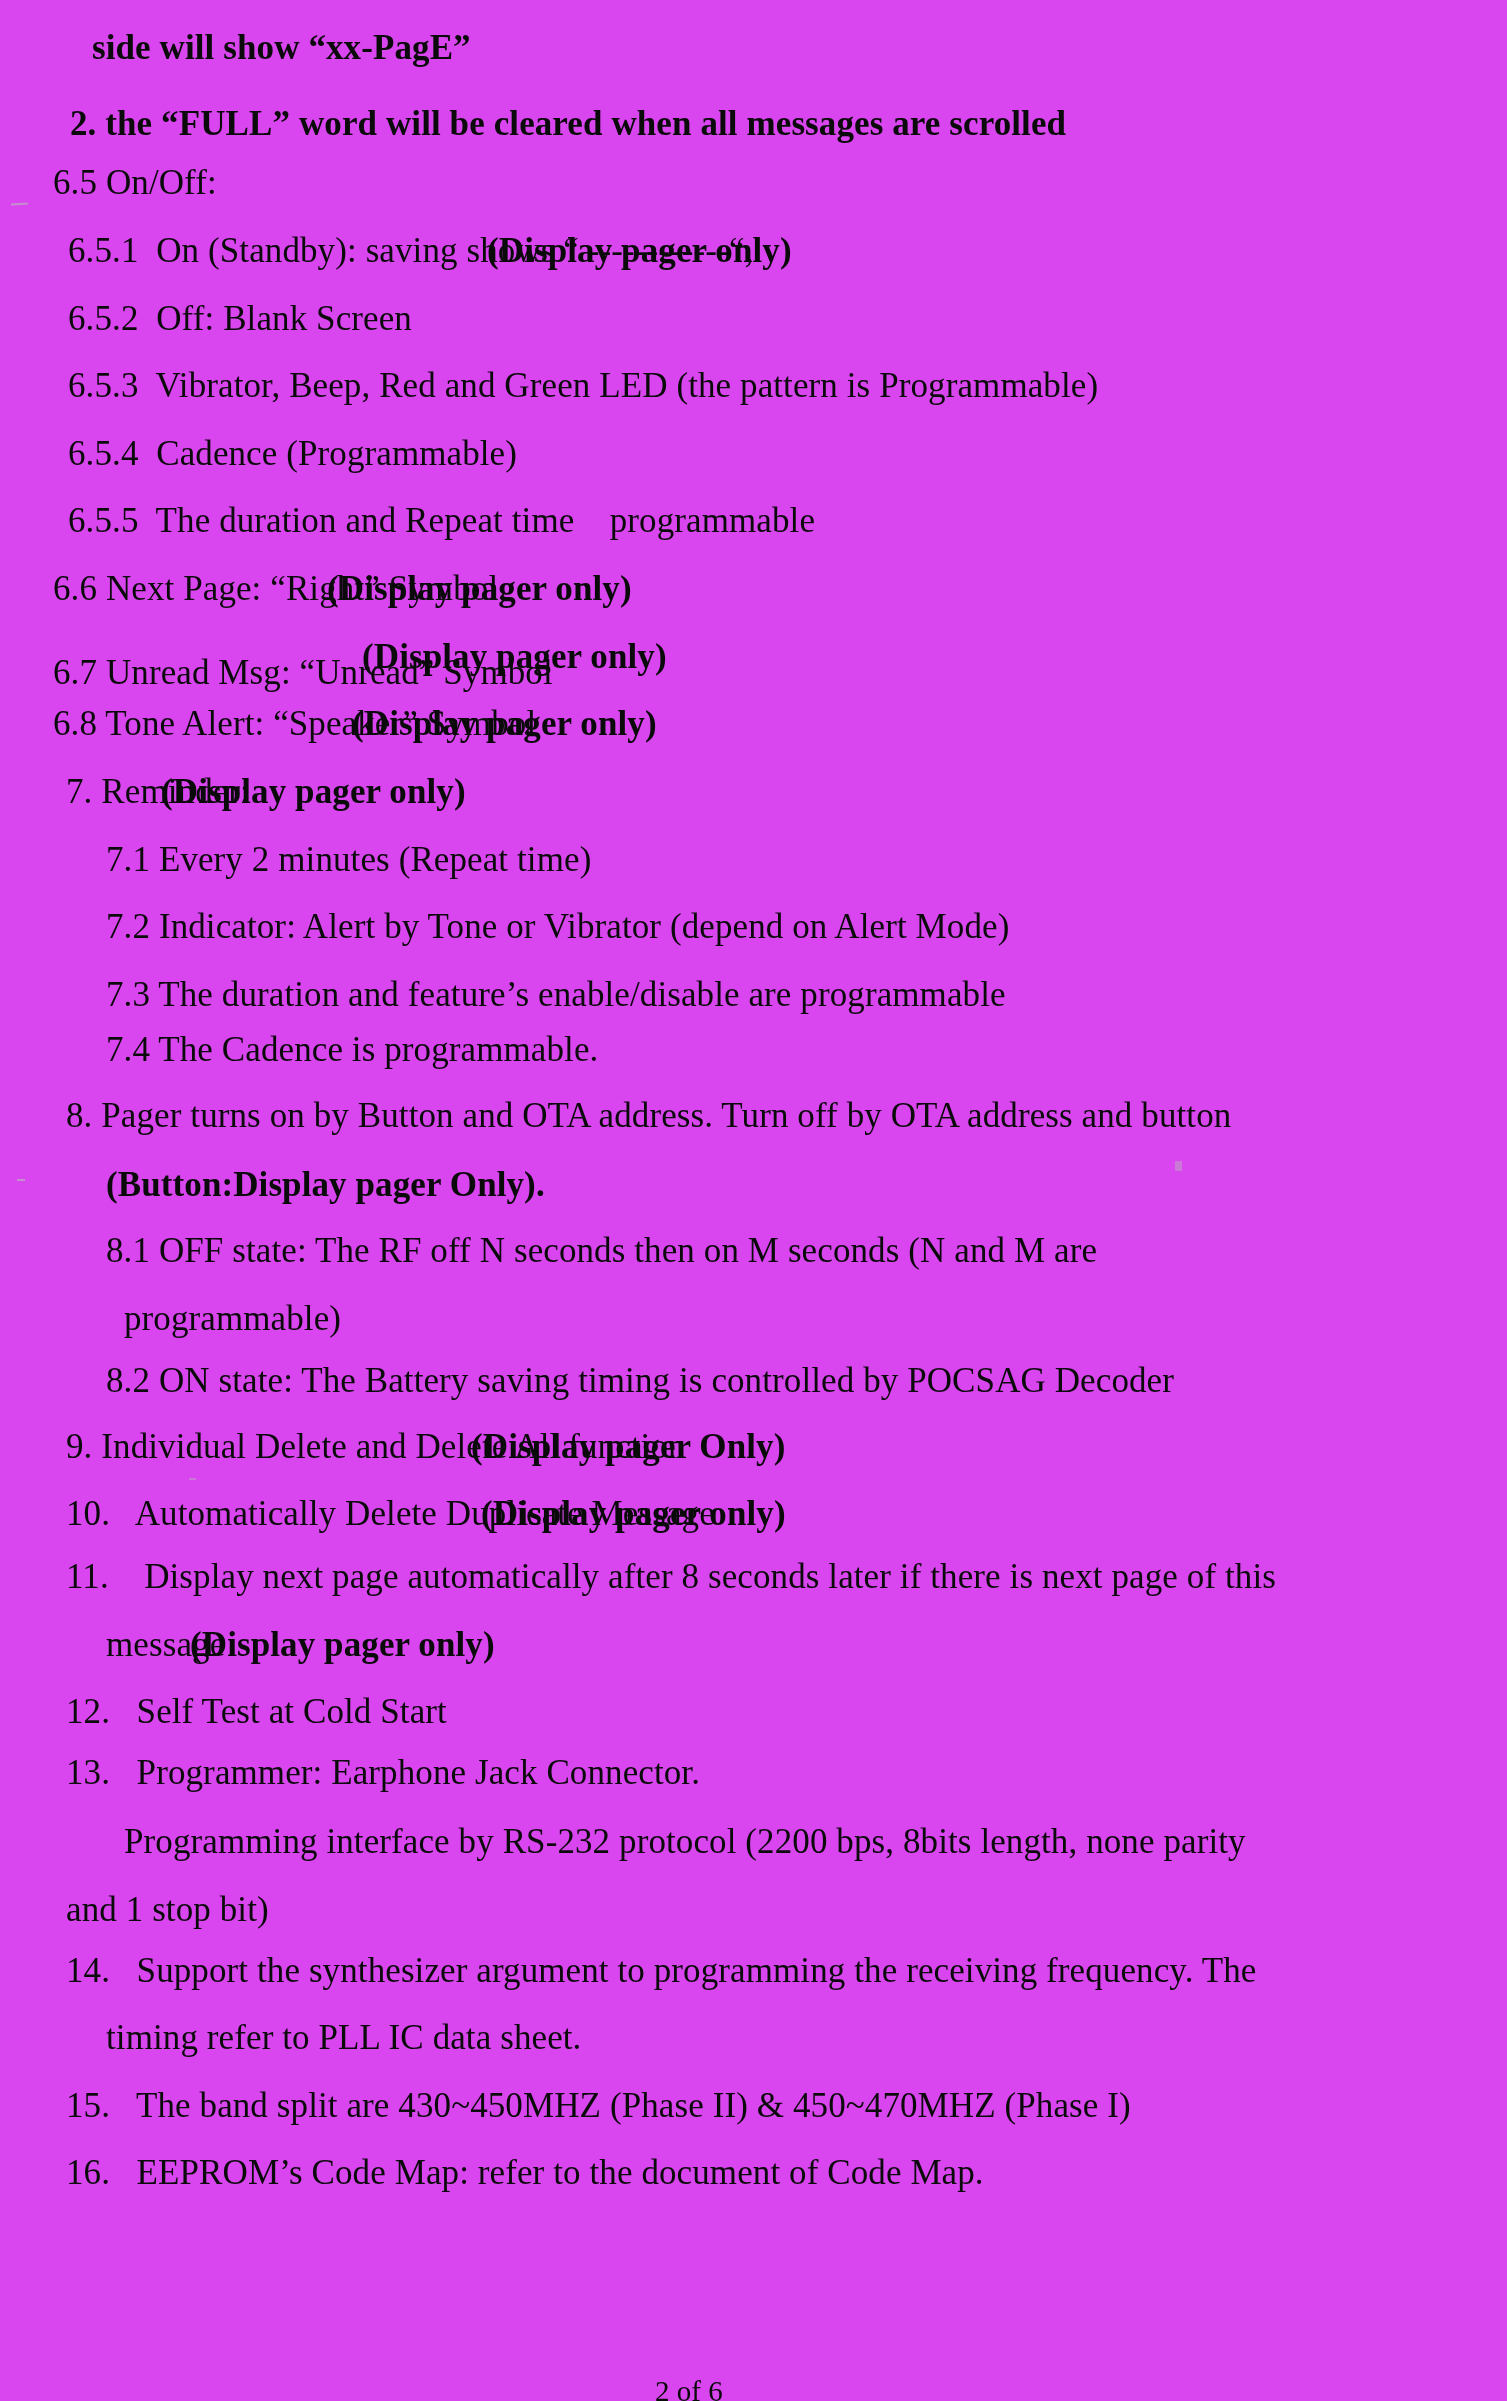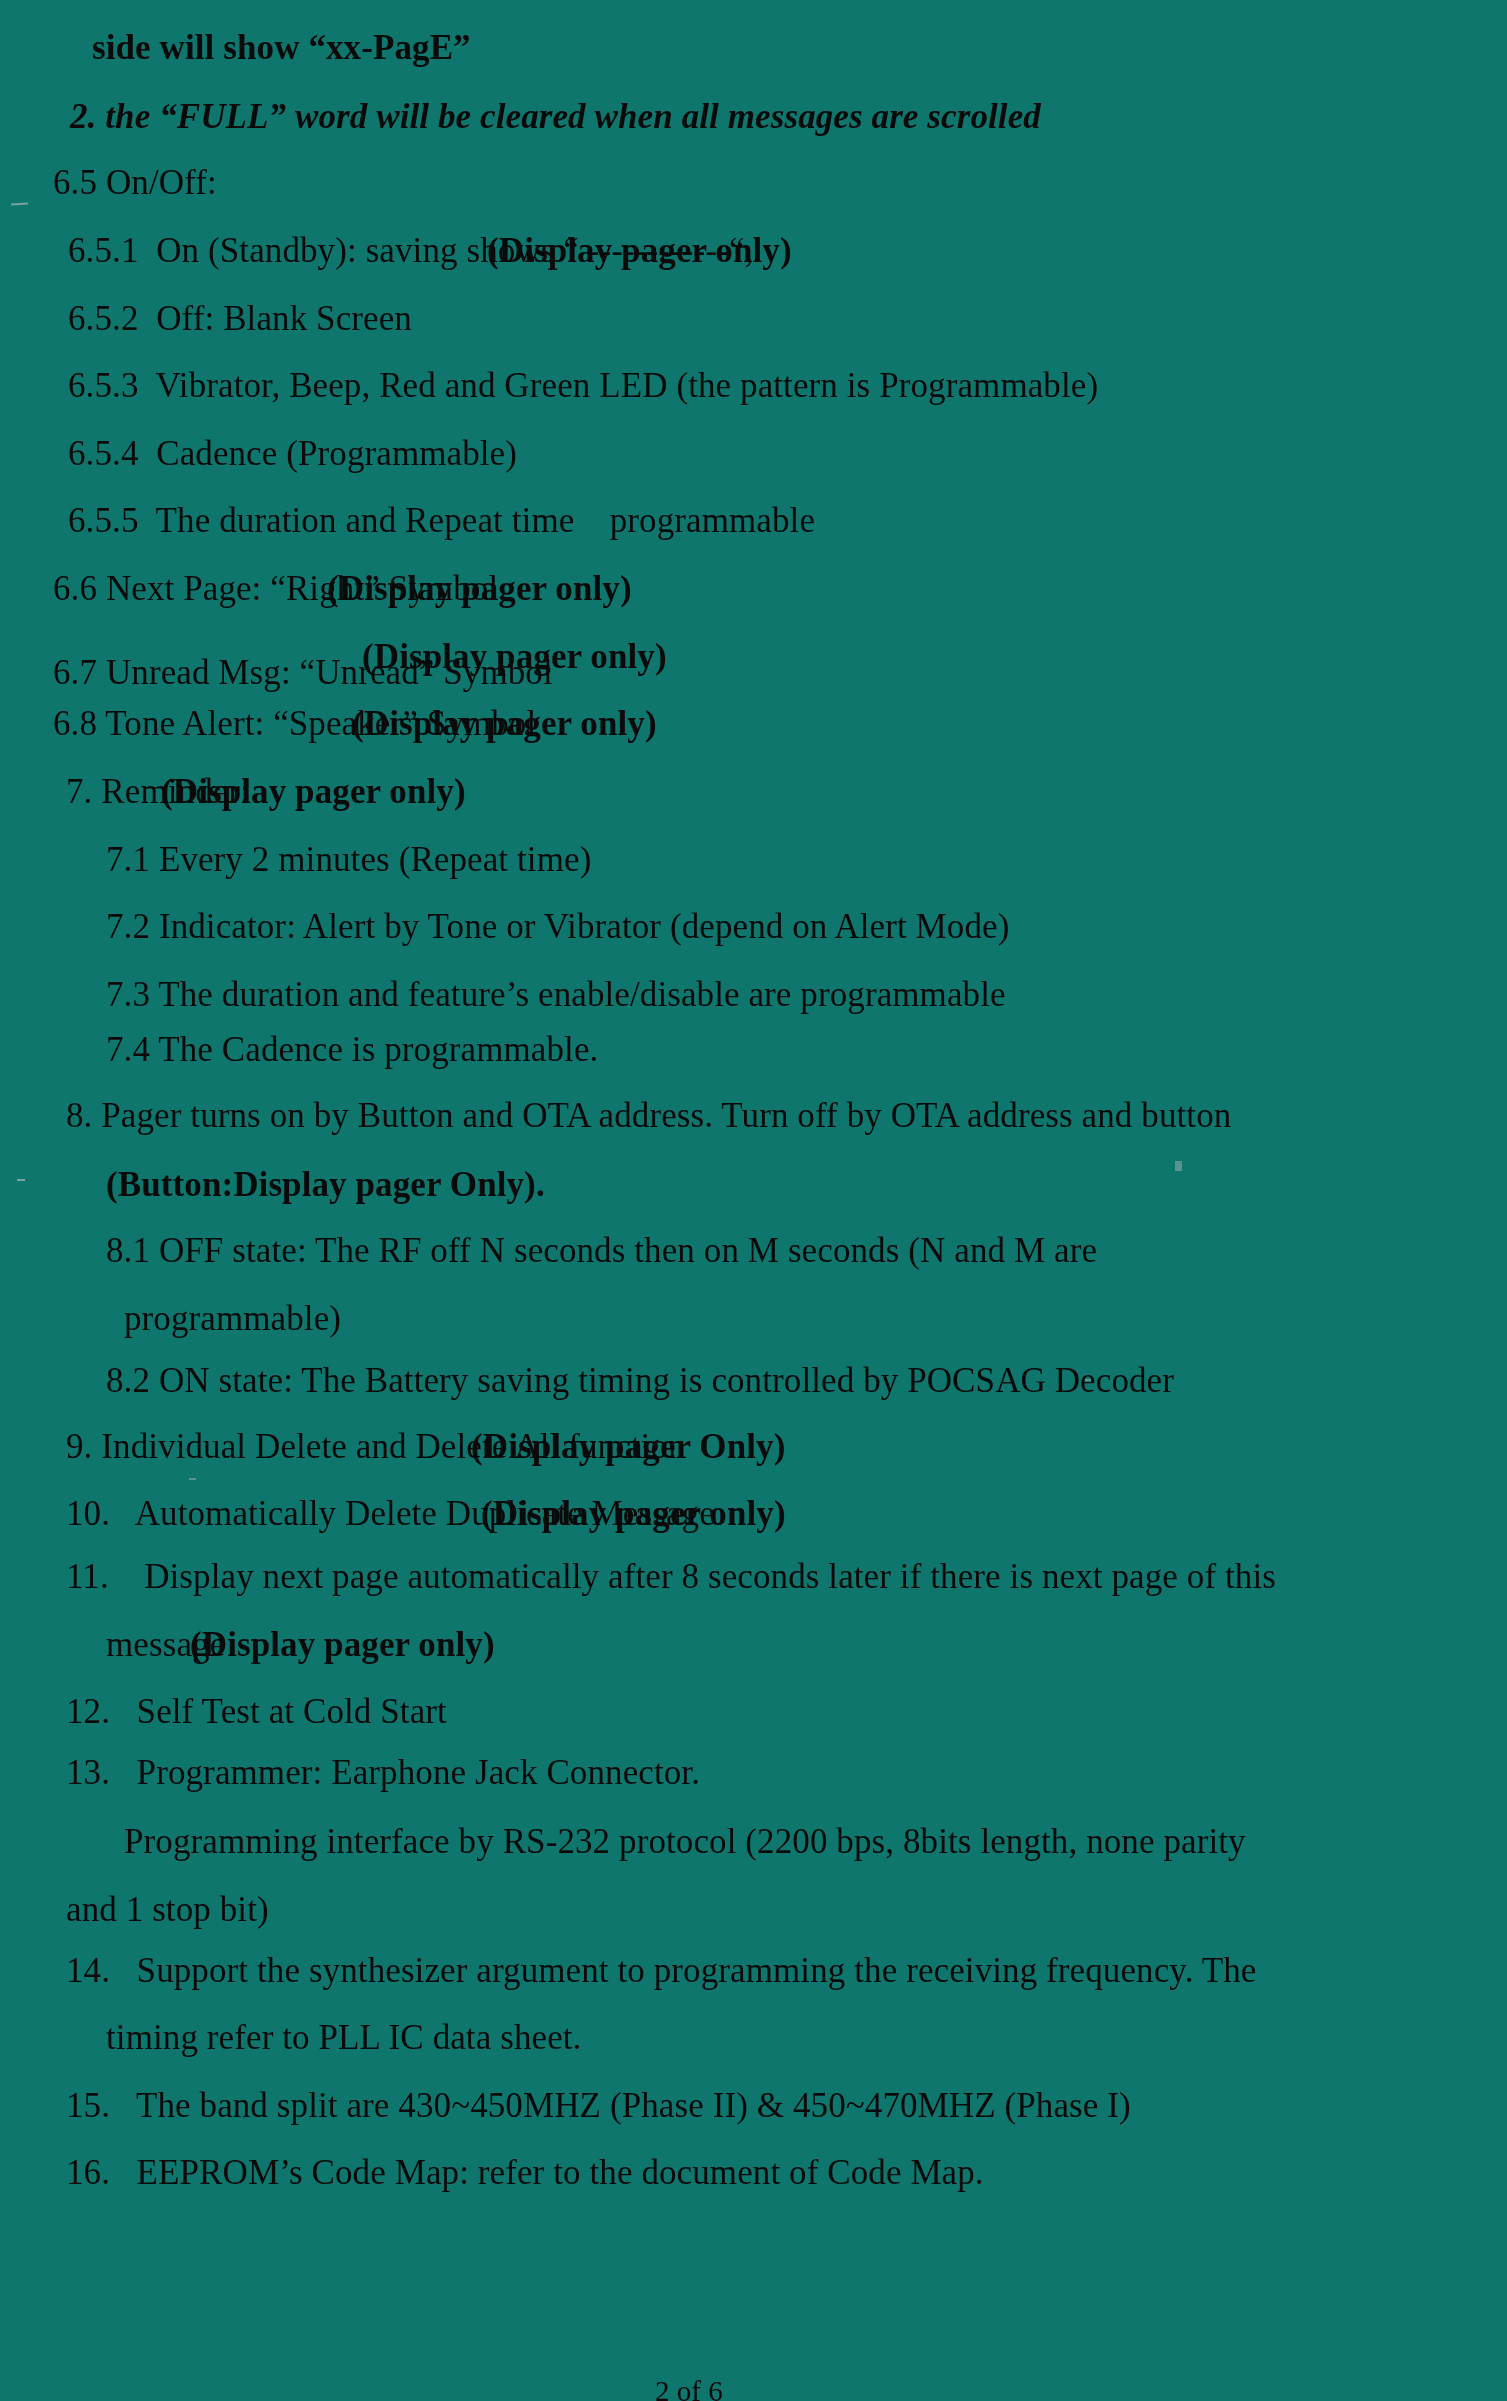--- a/index.html
+++ b/index.html
@@ -6,21 +6,21 @@
   html, body {
     margin: 0;
     padding: 0;
     background: #ffffff;
   }
 
   .page {
     position: relative;
     width: 1507px;
     height: 2401px;
-    background: #0f766e;
+    background: #d946ef;
     font-family: "Liberation Serif", "DejaVu Serif", serif;
     color: #0a0a0a;
     overflow: hidden;
     box-sizing: border-box;
   }
 
   
   .speck {
     position: absolute;
     background: #b9b9b9;
@@ -69,21 +69,21 @@
 
   <span class="speck speck-a"></span>
   <span class="speck speck-b"></span>
   <span class="speck speck-c"></span>
   <span class="speck speck-d"></span>
   <span class="speck speck-e"></span>
   <span class="speck speck-f"></span>
 
   <div class="body-text" id="body-text">
       <div class="line bold" style="left: 92px; top: 30px;">side will show “xx-PagE”</div>
-      <div class="line bold" style="left: 70px; top: 99px; font-style: italic;">2. the “FULL” word will be cleared when all messages are scrolled</div>
+      <div class="line bold" style="left: 70px; top: 106px;">2. the “FULL” word will be cleared when all messages are scrolled</div>
       <div class="line" style="left: 53px; top: 165px;">6.5 On/Off:</div>
       <div class="line" style="left: 68px; top: 233px;">6.5.1  On (Standby): saving shows “ ------------“, </div>
       <div class="line bold" style="left: 487px; top: 233px;">(Display pager only)</div>
       <div class="line" style="left: 68px; top: 301px;">6.5.2  Off: Blank Screen</div>
       <div class="line" style="left: 68px; top: 368px;">6.5.3  Vibrator, Beep, Red and Green LED (the pattern is Programmable)</div>
       <div class="line" style="left: 68px; top: 436px;">6.5.4  Cadence (Programmable)</div>
       <div class="line" style="left: 68px; top: 503px;">6.5.5  The duration and Repeat time    programmable</div>
       <div class="line" style="left: 53px; top: 571px;">6.6 Next Page: “Right” Symbol </div>
       <div class="line bold" style="left: 327px; top: 571px;">(Display pager only)</div>
       <div class="line" style="left: 53px; top: 639px; margin-top: 16px;">6.7 Unread Msg: “Unread” Symbol </div>

